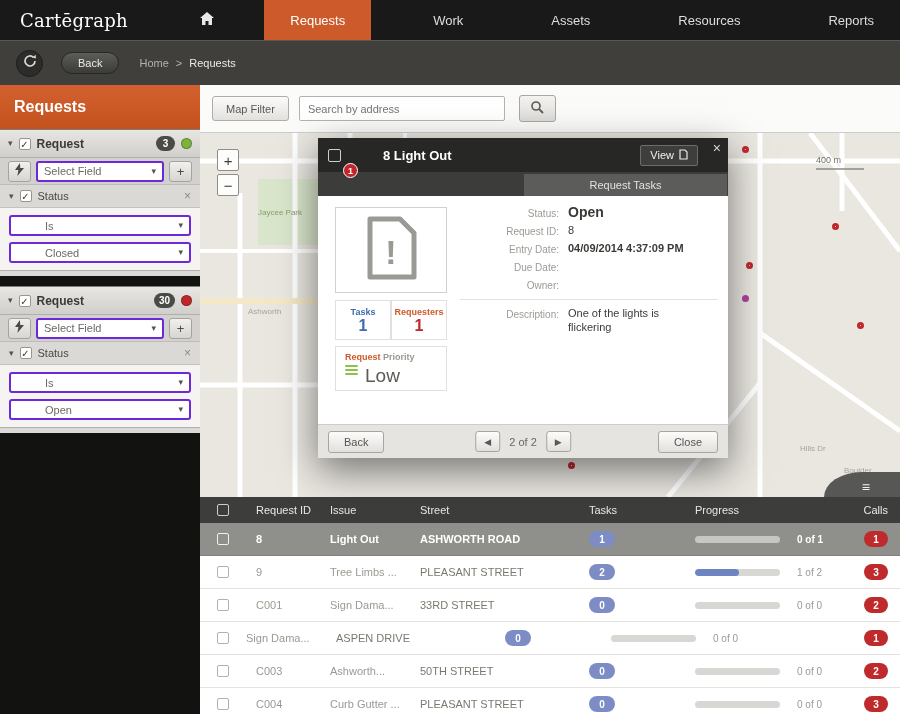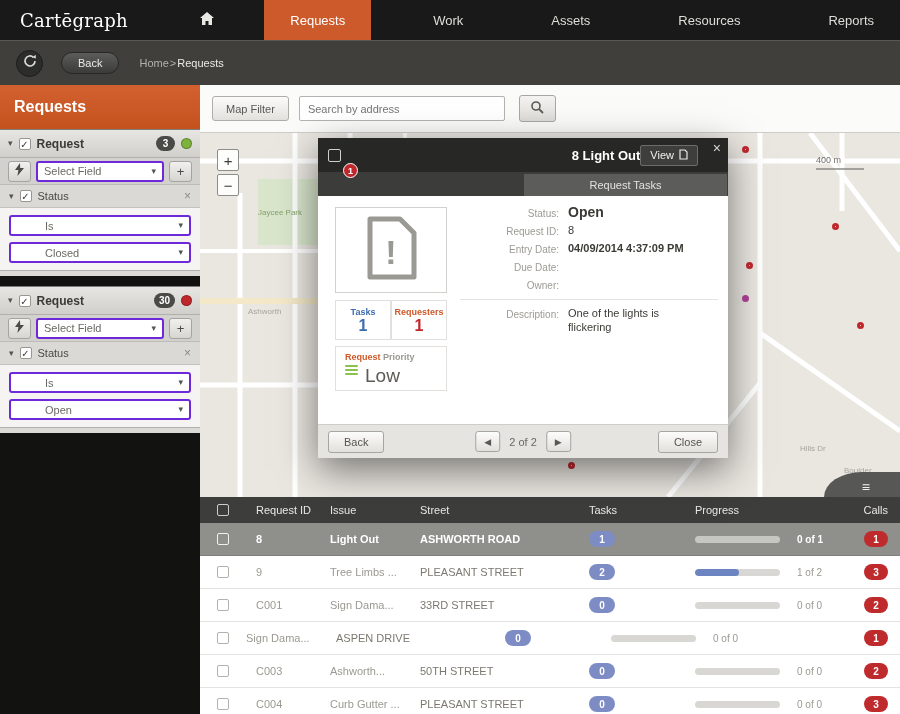--- a/index.html
+++ b/index.html
@@ -15,21 +15,21 @@
   .nav-item{display:flex;align-items:center;padding:0 26px;color:#dededa;font-size:13px;cursor:pointer;}
   .nav-item.active{background:#cd5a2b;color:#fff;}
 
   
   .subbar{position:absolute;left:0;top:40px;width:900px;height:45px;background:#403f3c;
           border-top:1px solid #585855;display:flex;align-items:center;z-index:30;}
   .refresh-btn{width:27px;height:27px;border-radius:50%;background:#2c2c2b;border:1px solid #1c1c1b;
                margin-left:16px;display:flex;align-items:center;justify-content:center;}
   .back-btn{margin-left:18px;height:22px;padding:0 16px;border-radius:11px;color:#eceae7;font-size:11px;
             background:linear-gradient(#5c5c59,#3b3b39);border:1px solid #272725;display:flex;align-items:center;}
-  .crumbs{margin-left:20px;font-size:11px;color:#b4b2ae;display:flex;gap:1px;align-items:center;}
+  .crumbs{margin-left:20px;font-size:11px;color:#b4b2ae;display:flex;gap:7px;align-items:center;}
   .crumb-current{color:#eceae6;}
 
   
   .sidebar{position:absolute;left:0;top:85px;width:200px;height:629px;background:#121211;z-index:20;}
   .sidebar-title{height:44px;background:linear-gradient(#d2612f,#c4521f);color:#fff;font-size:16px;
                  font-weight:bold;display:flex;align-items:center;padding-left:14px;}
   .add-layer{margin:11px 9px 8px 9px;height:24px;border-radius:3px;color:#f1efec;font-size:11px;
              background:linear-gradient(#5d5d5a,#424240);border:1px solid #2b2b29;
              display:flex;align-items:center;justify-content:center;cursor:pointer;}
   .layer{background:#dcdad6;border-top:1px solid #7e7c78;padding-bottom:5px;margin-bottom:10px;}
@@ -84,21 +84,21 @@
   
   .dialog{position:absolute;left:318px;top:138px;width:410px;height:320px;z-index:25;
           box-shadow:0 12px 36px rgba(0,0,0,.5);background:#fff;}
   .dlg-head{height:34px;background:#272726;display:flex;align-items:center;padding:0 10px;position:relative;}
   .dlg-cb{width:13px;height:13px;border:1px solid #cfcfcc;border-radius:2px;background:transparent;}
   .dlg-burger{margin-left:12px;width:15px;}
   .burger-line{height:2px;background:#e9e9e6;margin:2px 0;border-radius:1px;}
   .dlg-badge{position:absolute;left:25px;top:25px;width:15px;height:15px;border-radius:50%;background:#c0272d;
              border:1px solid #fff;color:#fff;font-size:9px;font-weight:bold;display:flex;align-items:center;
              justify-content:center;z-index:2;}
-  .dlg-title{margin-left:15px;color:#fff;font-size:13px;font-weight:bold;flex:1;text-align:right;}
+  .dlg-title{margin-left:15px;color:#fff;font-size:13px;font-weight:bold;flex:1;}
   .view-btn{height:21px;padding:0 9px;background:#3e3e3d;border:1px solid #6c6c6a;border-radius:2px;
             color:#efefec;font-size:11px;display:flex;align-items:center;gap:5px;margin-right:20px;}
   .dlg-x{position:absolute;right:7px;top:3px;color:#d8d8d5;font-size:14px;line-height:1;}
   .dlg-tabs{height:24px;background:#3c3c3b;display:flex;gap:2px;padding:0 1px;}
   .dlg-tab{flex:1;display:flex;align-items:center;justify-content:center;font-size:11px;cursor:pointer;margin-top:34px;}
   .dlg-tab.active{background:#fff;color:#403f3c;}
   .dlg-tab.inactive{background:#5c5c5a;color:#e2e1de;margin-top:2px;}
   .dlg-body{position:relative;height:228px;background:#fff;}
   .doc-box{position:absolute;left:17px;top:11px;width:112px;height:86px;border:1px solid #d3d1cd;
            display:flex;align-items:center;justify-content:center;}

